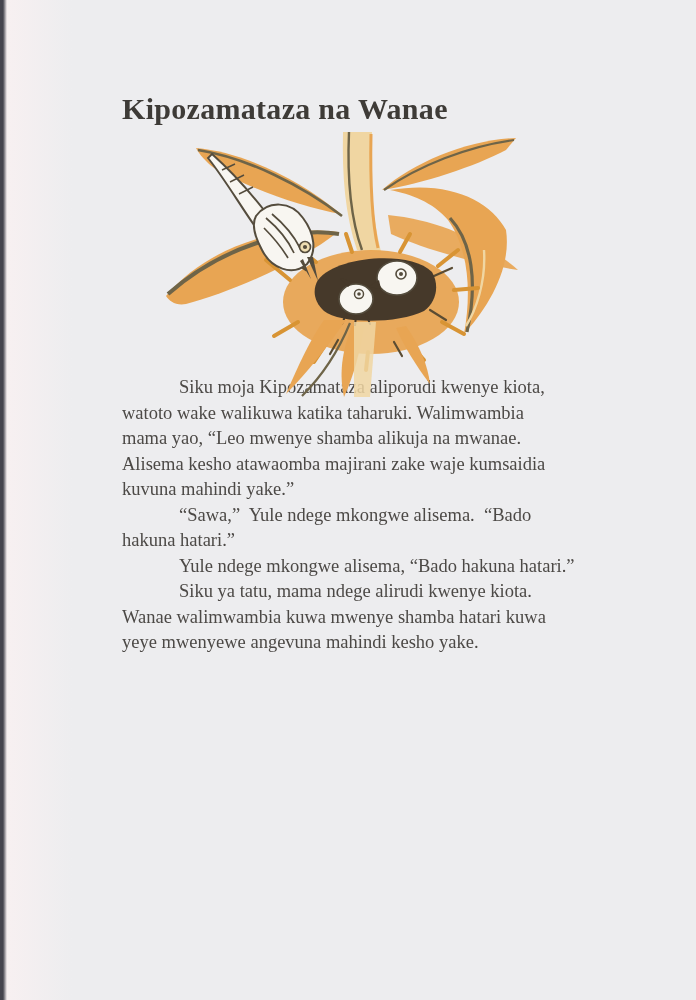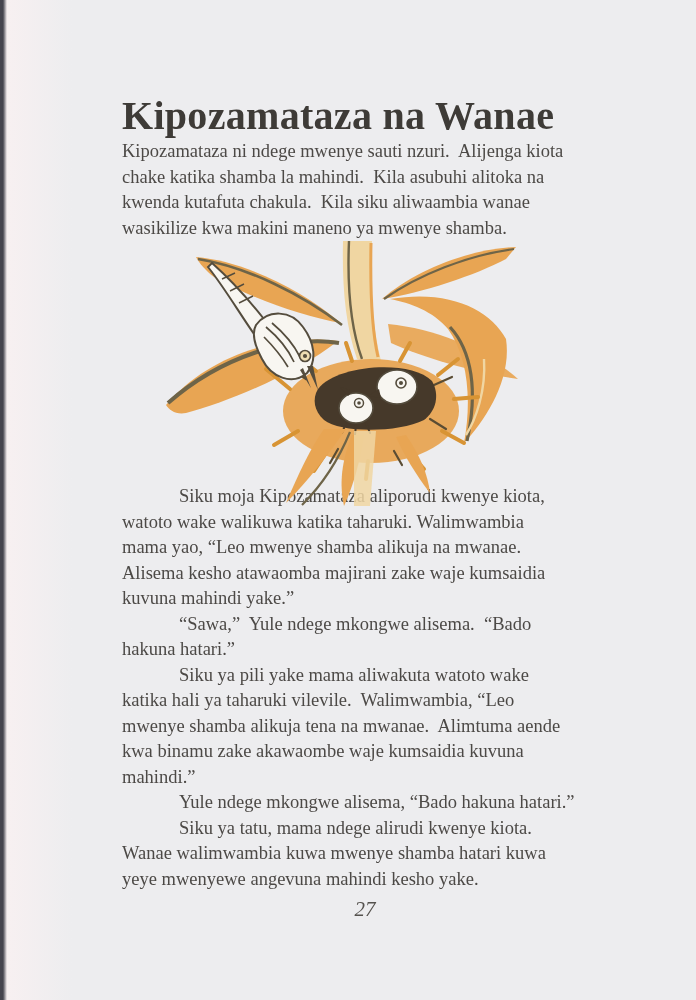--- a/index.html
+++ b/index.html
@@ -15,25 +15,25 @@
     box-sizing: border-box;
     padding: 84px 88px 0 122px;
     background: linear-gradient(90deg,
       var(--page-edge, #45454e) 0px,
       var(--page-edge, #45454e) 3px,
       var(--left-tint, #f7f0f1) 7px,
       var(--page-bg, #ededef) 72px,
       var(--page-bg, #ededef) 100%);
   }
   .title {
-    font-size: 40px; line-height: 34px;
+    font-size: 30px; line-height: 34px;
     font-weight: bold;
     letter-spacing: 0.3px;
     color: var(--title, #3e3b37);
-    margin: 15px 0 6px 0;
+    margin: 8px 0 6px 0;
   }
   .para {
     font-size: 18.5px;
     line-height: 25.5px;
     color: var(--text, #4c4946);
     margin: 0;
     width: 486px;
     white-space: pre-wrap;
   }
   .para.indent { text-indent: 57px; }
@@ -57,24 +57,20 @@
     color: var(--page-number, #55524e);
   }
 </style>
 </head>
 <body>
 
 <div class="page">
 
   <h1 class="title">Kipozamataza na Wanae</h1>
 
-  <p class="para">Kipozamataza ni ndege mwenye sauti nzuri.  Alijenga kiota
-chake katika shamba la mahindi.  Kila asubuhi alitoka na
-kwenda kutafuta chakula.  Kila siku aliwaambia wanae
-wasikilize kwa makini maneno ya mwenye shamba.</p>
 
   <div class="illustration">
     <svg width="440" height="268" viewBox="0 0 440 268">
 
       <g>
         <path d="M205,2 C204,45 207,85 219,120 L243,122 C233,80 231,40 234,2 Z" style="fill:var(--leaf-light)"></path>
         <path d="M211,2 C209,50 213,90 224,120" style="fill:none;stroke:var(--leaf-shadow);stroke-width:2.4"></path>
         <path d="M233,4 C232,55 234,92 240,118" style="fill:none;stroke:var(--leaf-orange);stroke-width:3"></path>
       </g>
 
@@ -176,26 +172,20 @@
   </div>
 
   <div id="story-paragraphs">
       <p class="para indent">Siku moja Kipozamataza aliporudi kwenye kiota,
 watoto wake walikuwa katika taharuki. Walimwambia
 mama yao, “Leo mwenye shamba alikuja na mwanae.
 Alisema kesho atawaomba majirani zake waje kumsaidia
 kuvuna mahindi yake.”</p>
       <p class="para indent">“Sawa,”  Yule ndege mkongwe alisema.  “Bado
 hakuna hatari.”</p>
-      <p class="para indent">Siku ya pili yake mama aliwakuta watoto wake
-katika hali ya taharuki vilevile.  Walimwambia, “Leo
-mwenye shamba alikuja tena na mwanae.  Alimtuma aende
-kwa binamu zake akawaombe waje kumsaidia kuvuna
-mahindi.”</p>
       <p class="para indent">Yule ndege mkongwe alisema, “Bado hakuna hatari.”</p>
       <p class="para indent">Siku ya tatu, mama ndege alirudi kwenye kiota.
 Wanae walimwambia kuwa mwenye shamba hatari kuwa
 yeye mwenyewe angevuna mahindi kesho yake.</p>
     </div>
 
-  <div class="page-number">27</div>
 
 </div>
 
 </body></html>

